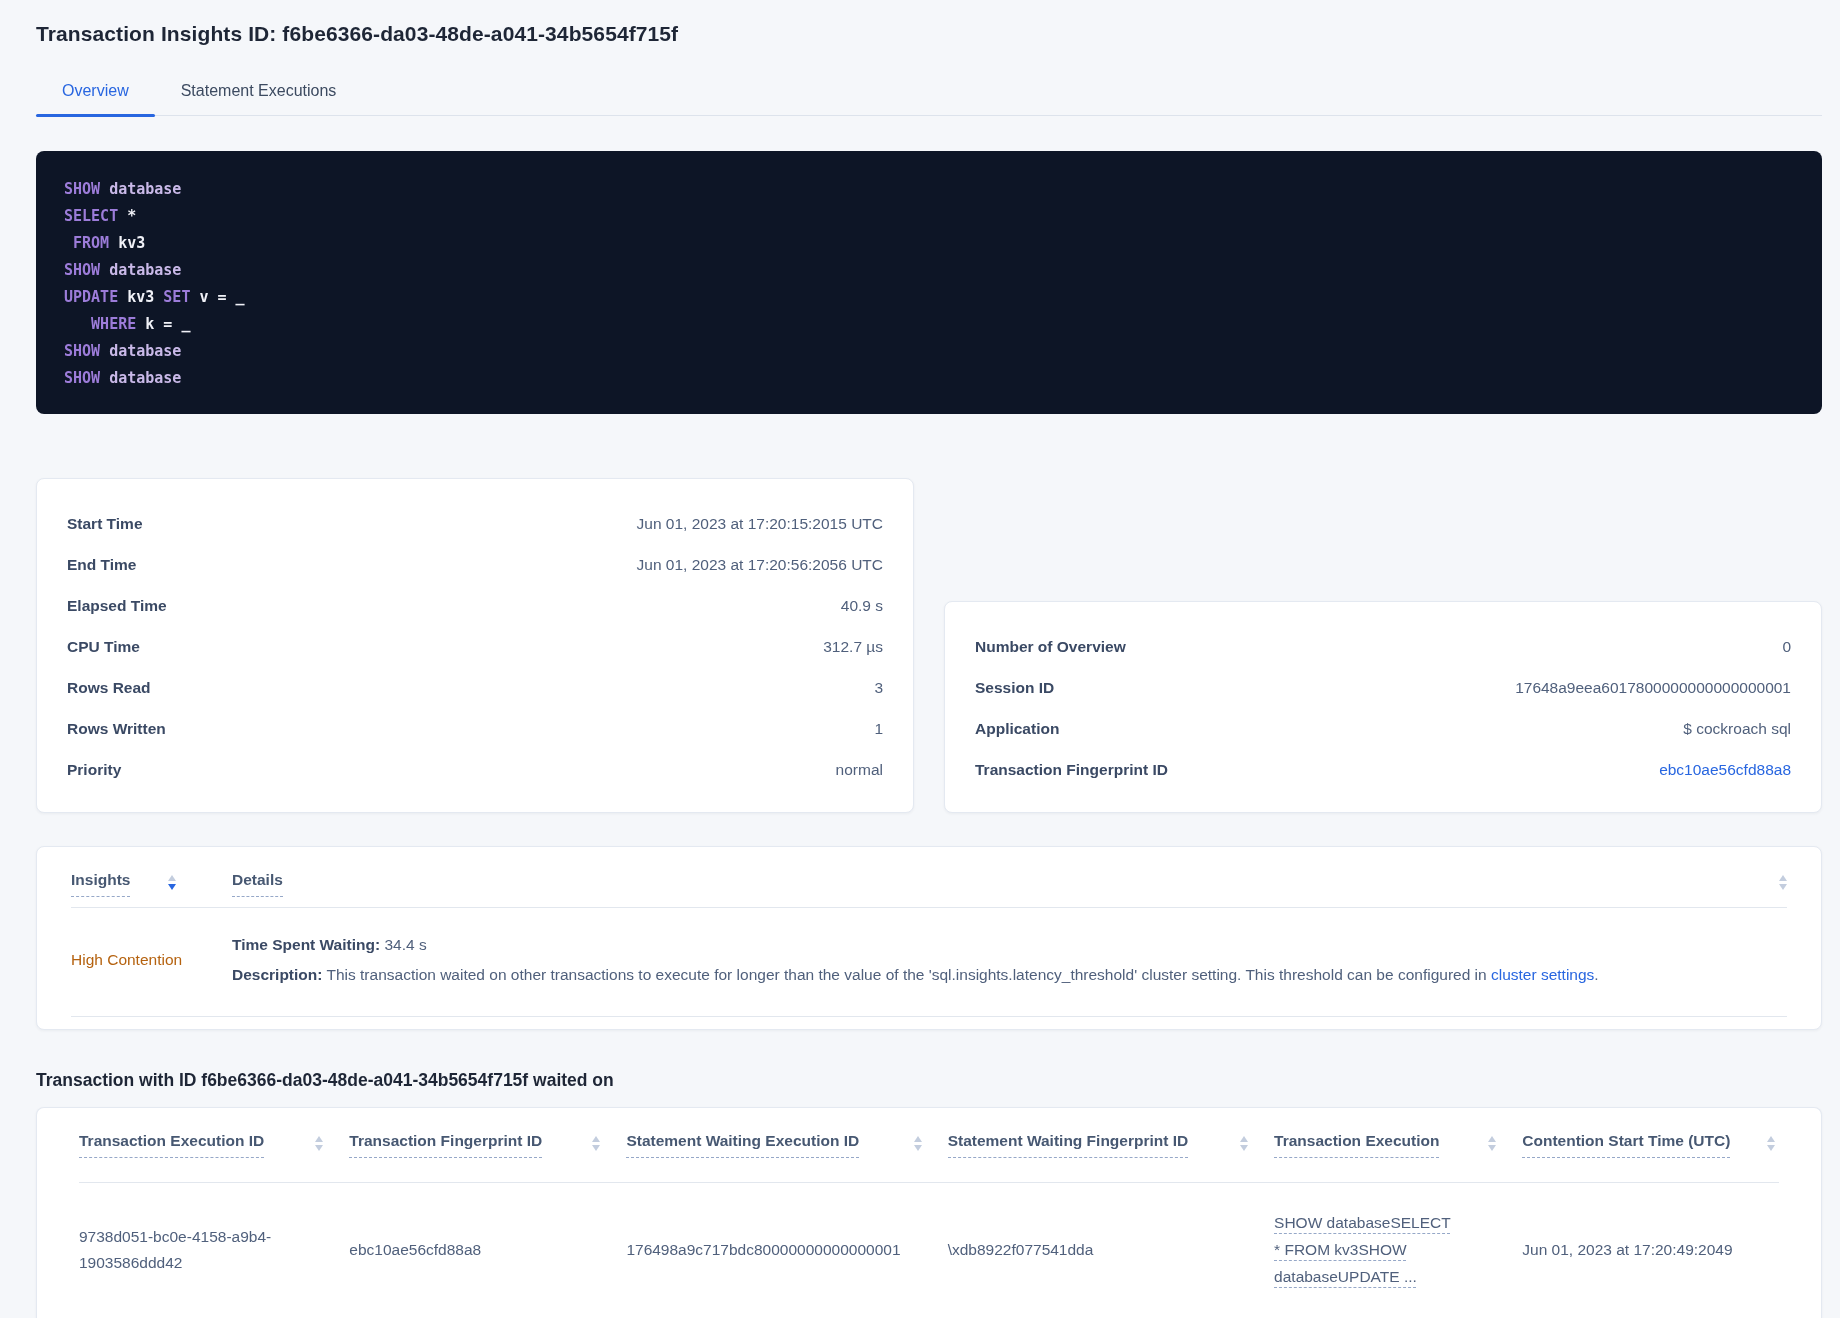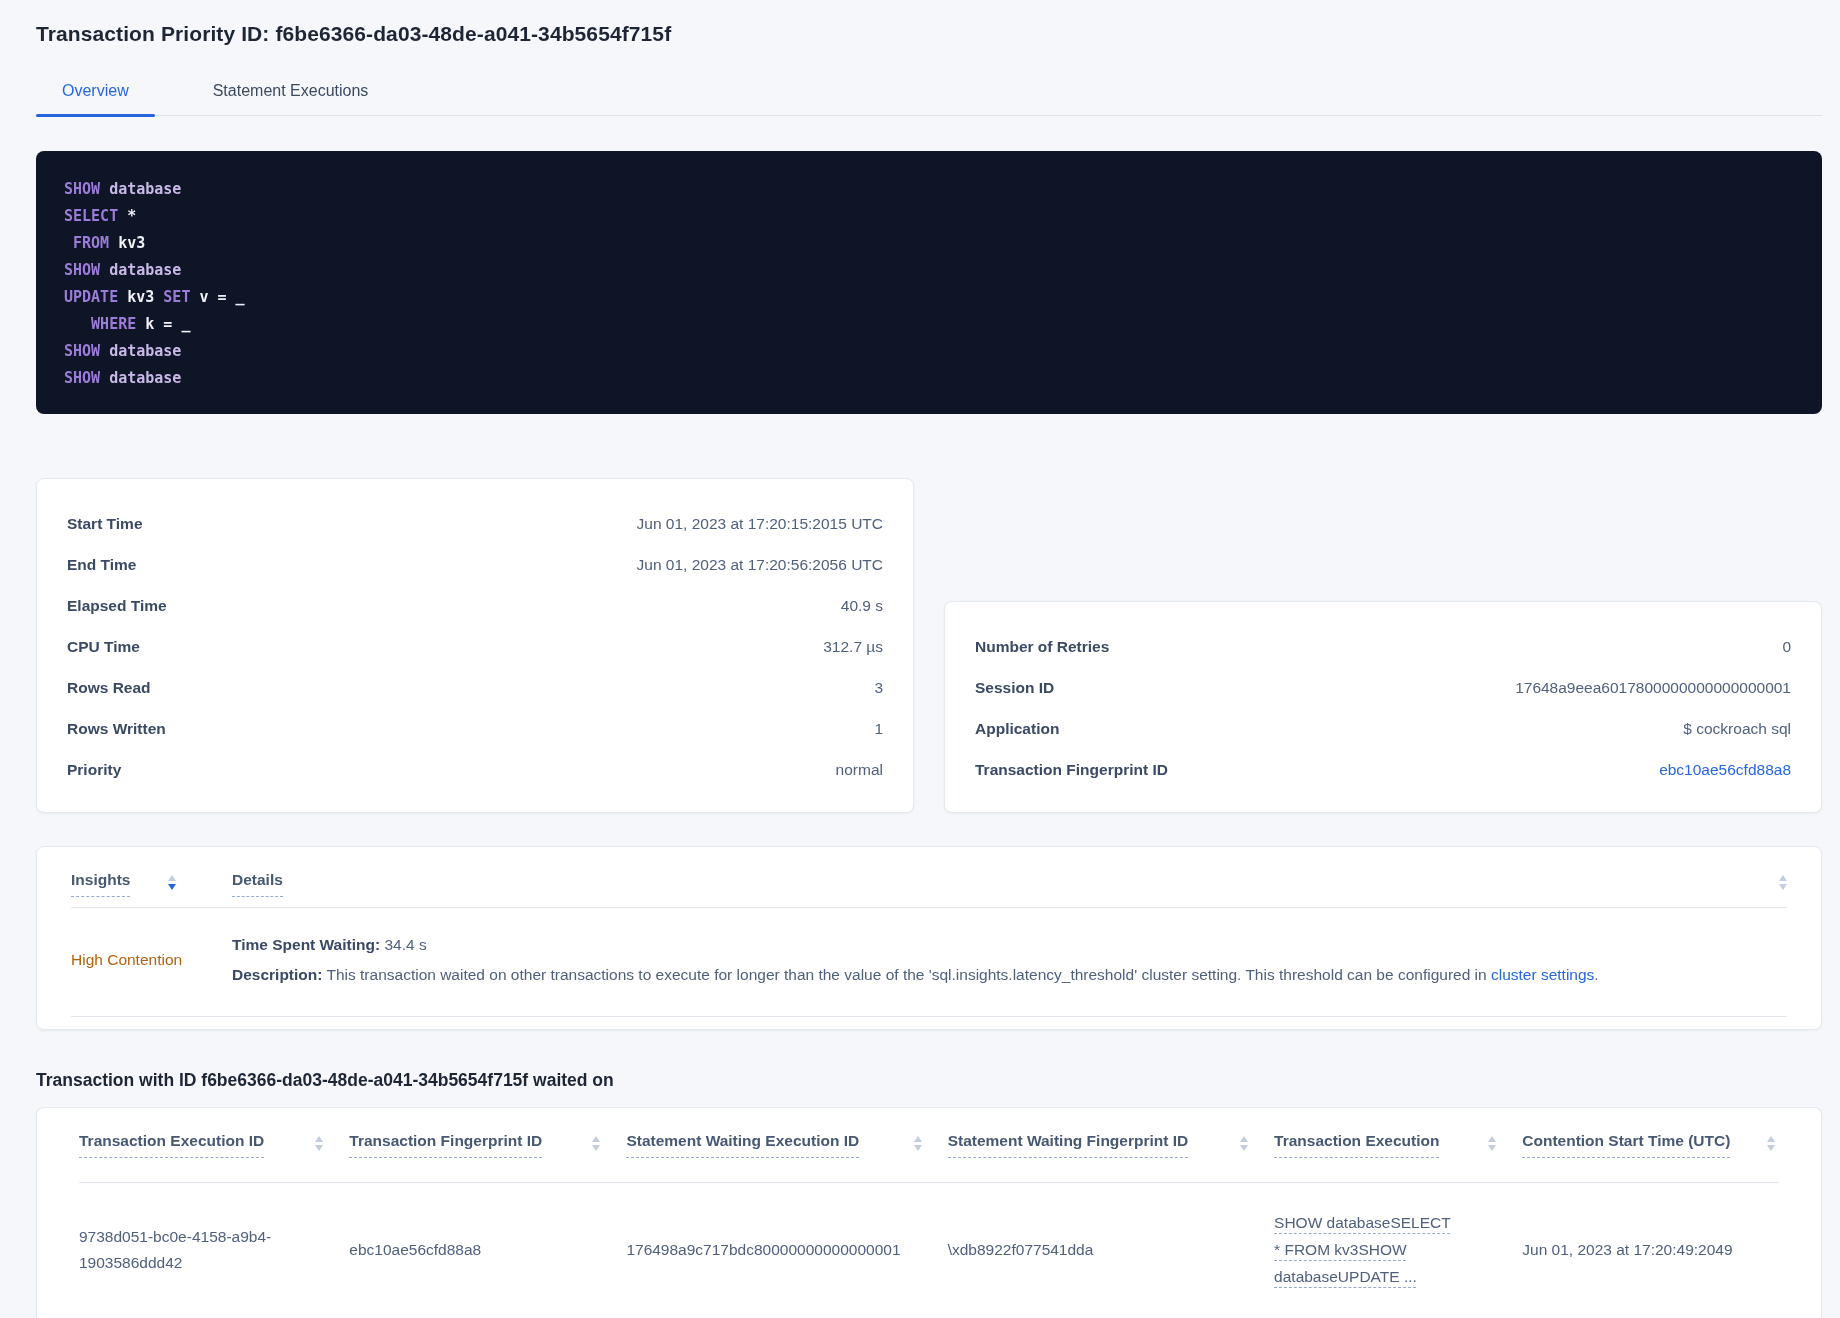--- a/index.html
+++ b/index.html
@@ -25,21 +25,21 @@
     width:1840px;height:1318px;overflow:hidden;
     background:var(--page-bg);
     font-family:"Liberation Sans",sans-serif;
     color:var(--text);
   }
   .page{padding:22px 18px 0 36px;}
 
   h1.page-title{margin:0;font-size:21px;font-weight:700;color:var(--title);letter-spacing:.1px;}
 
   
-  .tabs{display:flex;gap:32px;border-bottom:1px solid #dde3ec;margin-top:26px;}
+  .tabs{display:flex;border-bottom:1px solid #dde3ec;margin-top:26px;}
   .tab{position:relative;padding:10px 26px 15px;font-size:16px;font-weight:500;color:#3c4a60;cursor:pointer;}
   .tab.active{color:var(--accent-blue);}
   .tab.active::after{content:"";position:absolute;left:0;right:0;bottom:-2px;height:3px;border-radius:2px;background:var(--accent-blue);}
 
   
   .codebox{
     margin-top:35px;background:var(--code-bg);border-radius:8px;
     padding:25px 28px 22px;
     font-family:"DejaVu Sans Mono",monospace;font-size:15px;line-height:27px;
     white-space:pre;color:var(--code-plain);
@@ -93,21 +93,21 @@
   .exec-text{
     display:inline-block;max-width:178px;line-height:27px;cursor:pointer;
     text-decoration:underline dashed var(--dash);text-underline-offset:5px;text-decoration-thickness:1px;
   }
 </style>
 </head>
 <body>
 
 <div class="page">
 
-  <h1 class="page-title">Transaction Priority ID: f6be6366-da03-48de-a041-34b5654f715f</h1>
+  <h1 class="page-title">Transaction Insights ID: f6be6366-da03-48de-a041-34b5654f715f</h1>
 
   <div class="tabs">
     <div class="tab active">Overview</div>
     <div class="tab">Statement Executions</div>
   </div>
 
   <div class="codebox"><div><span class="kw">SHOW</span><span class="kw2"> database</span></div><div><span class="kw">SELECT</span><span class="pl"> *</span></div><div><span class="kw"> FROM</span><span class="pl"> kv3</span></div><div><span class="kw">SHOW</span><span class="kw2"> database</span></div><div><span class="kw">UPDATE</span><span class="pl"> kv3</span><span class="kw"> SET</span><span class="pl"> v = _</span></div><div><span class="kw">   WHERE</span><span class="pl"> k = _</span></div><div><span class="kw">SHOW</span><span class="kw2"> database</span></div><div><span class="kw">SHOW</span><span class="kw2"> database</span></div></div>
 
   <div class="cards-row">
 
@@ -137,21 +137,21 @@
         <span class="val">1</span>
       </div>
       <div class="srow">
         <span class="lbl">Priority</span>
         <span class="val">normal</span>
       </div>
     </div>
 
     <div class="card summary-card">
       <div class="srow">
-        <span class="lbl">Number of Retries</span>
+        <span class="lbl">Number of Overview</span>
         <span class="val">0</span>
       </div>
       <div class="srow">
         <span class="lbl">Session ID</span>
         <span class="val">17648a9eea6017800000000000000001</span>
       </div>
       <div class="srow">
         <span class="lbl">Application</span>
         <span class="val">$ cockroach sql</span>
       </div>

